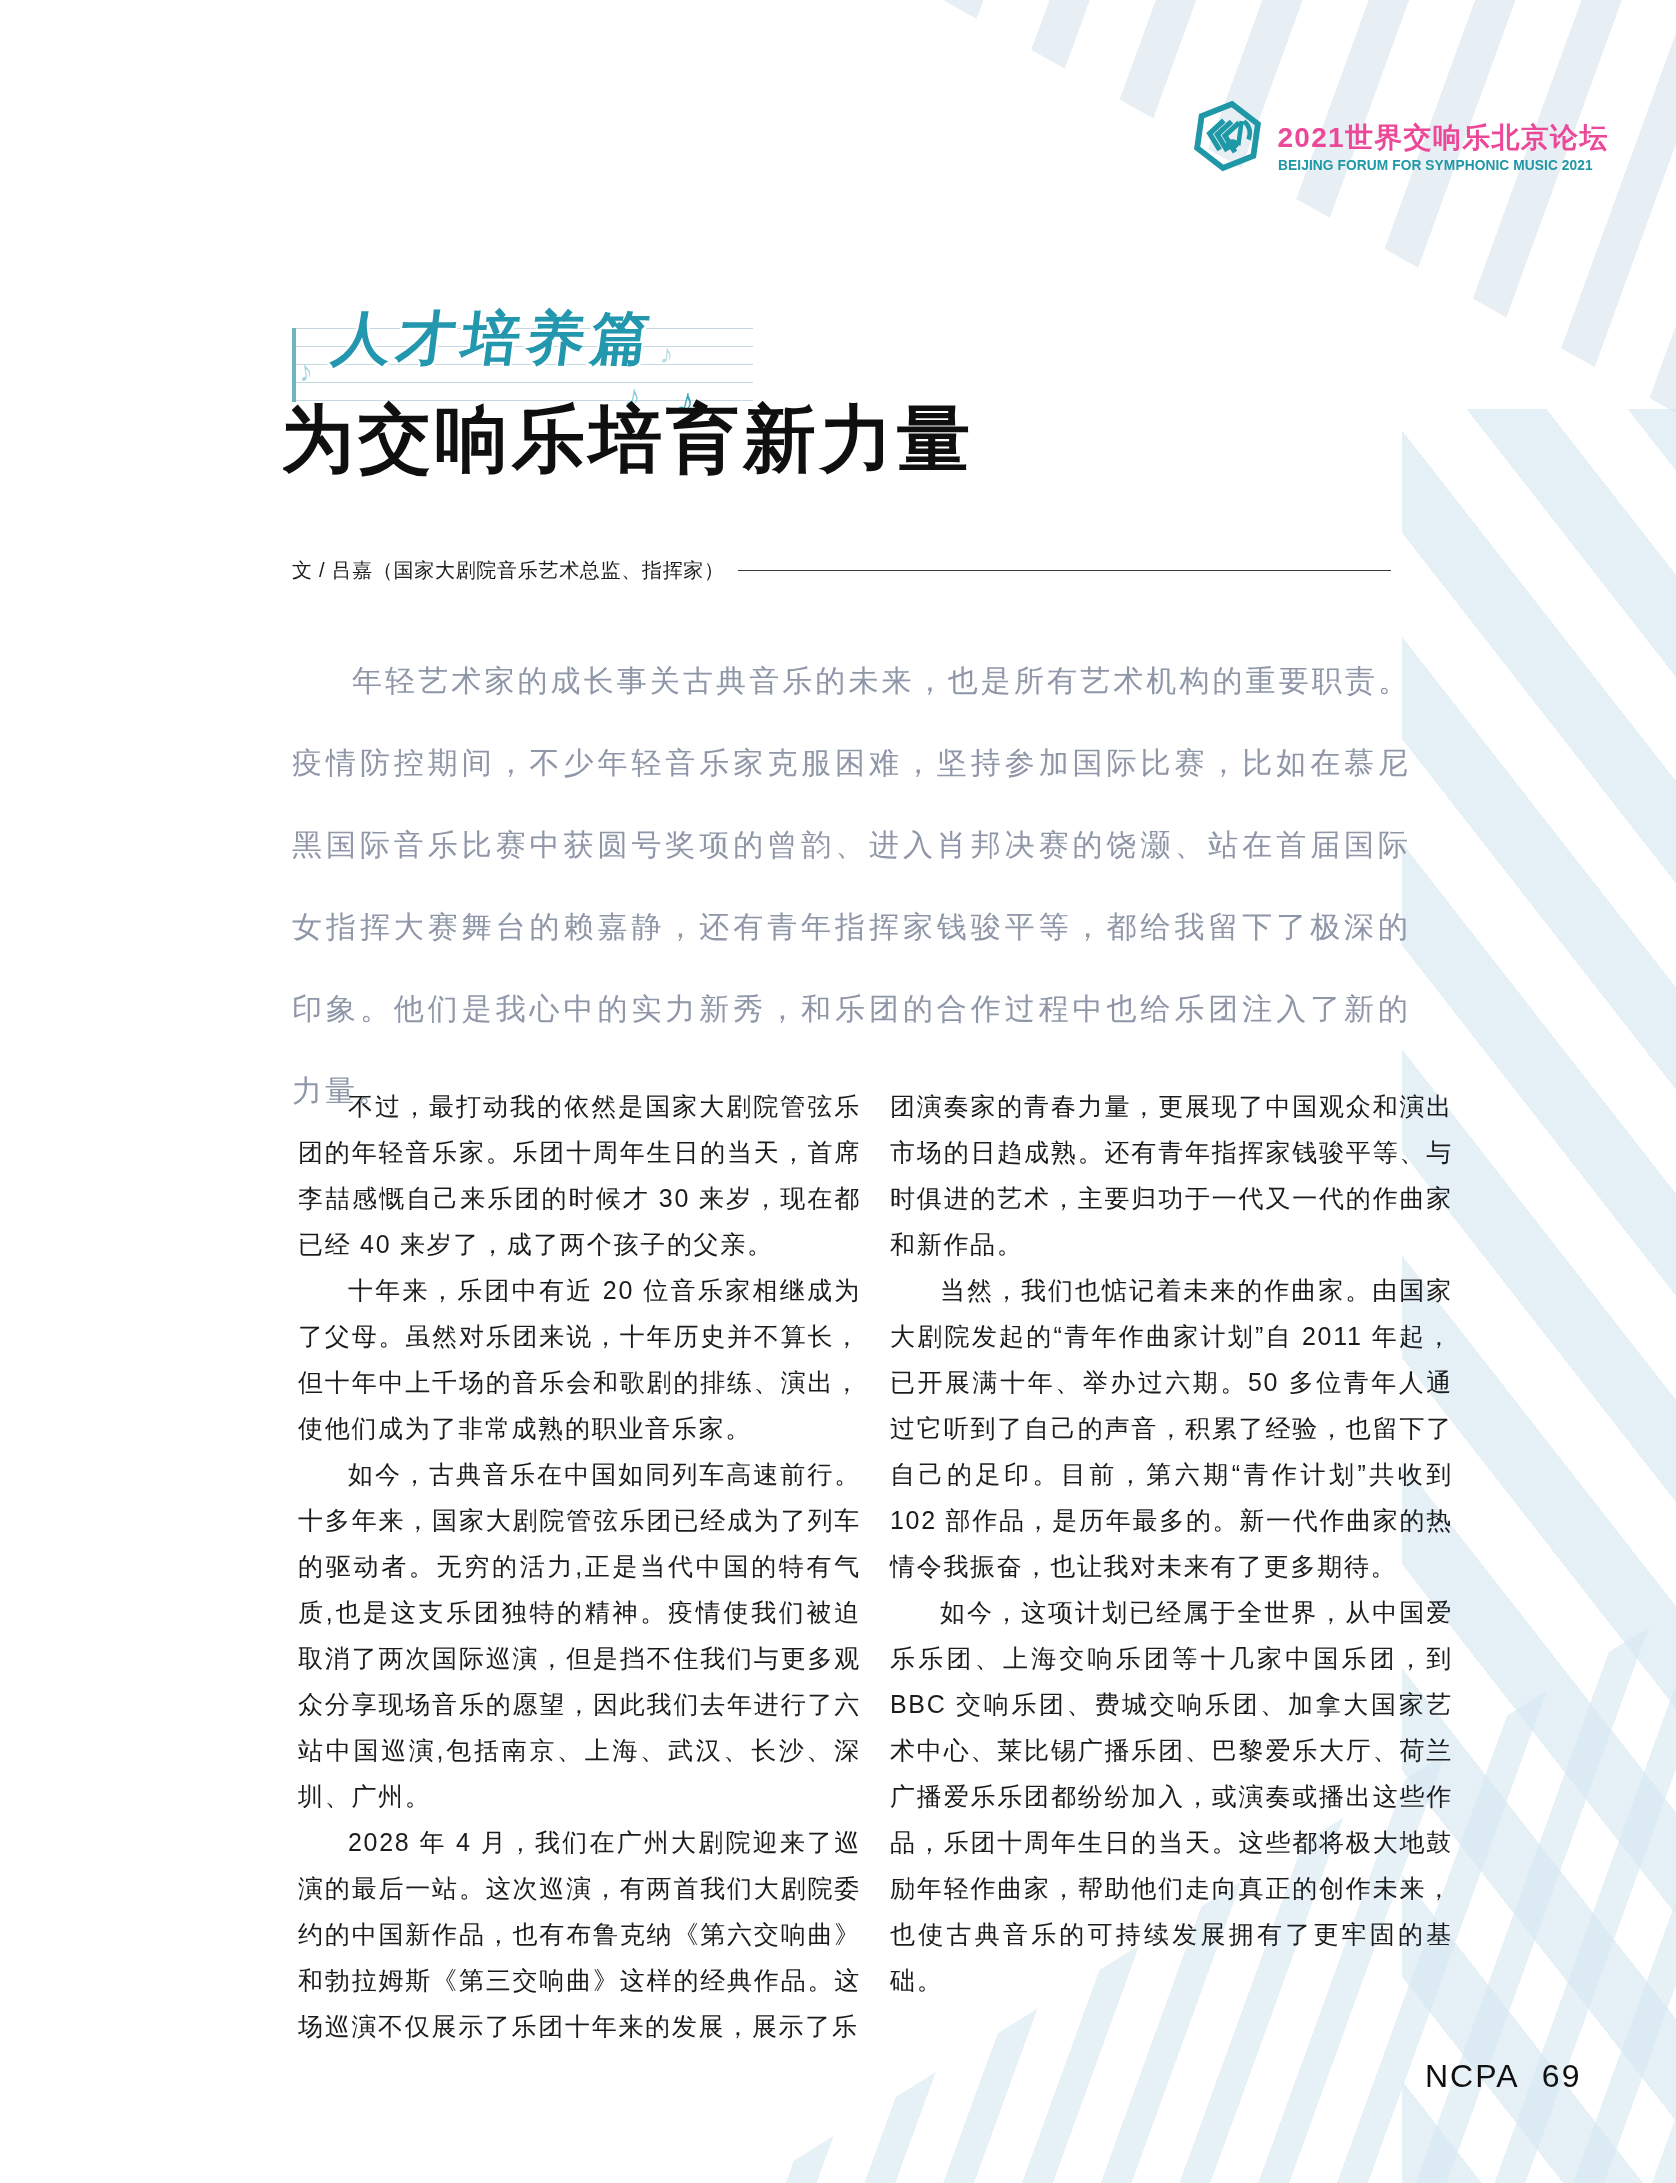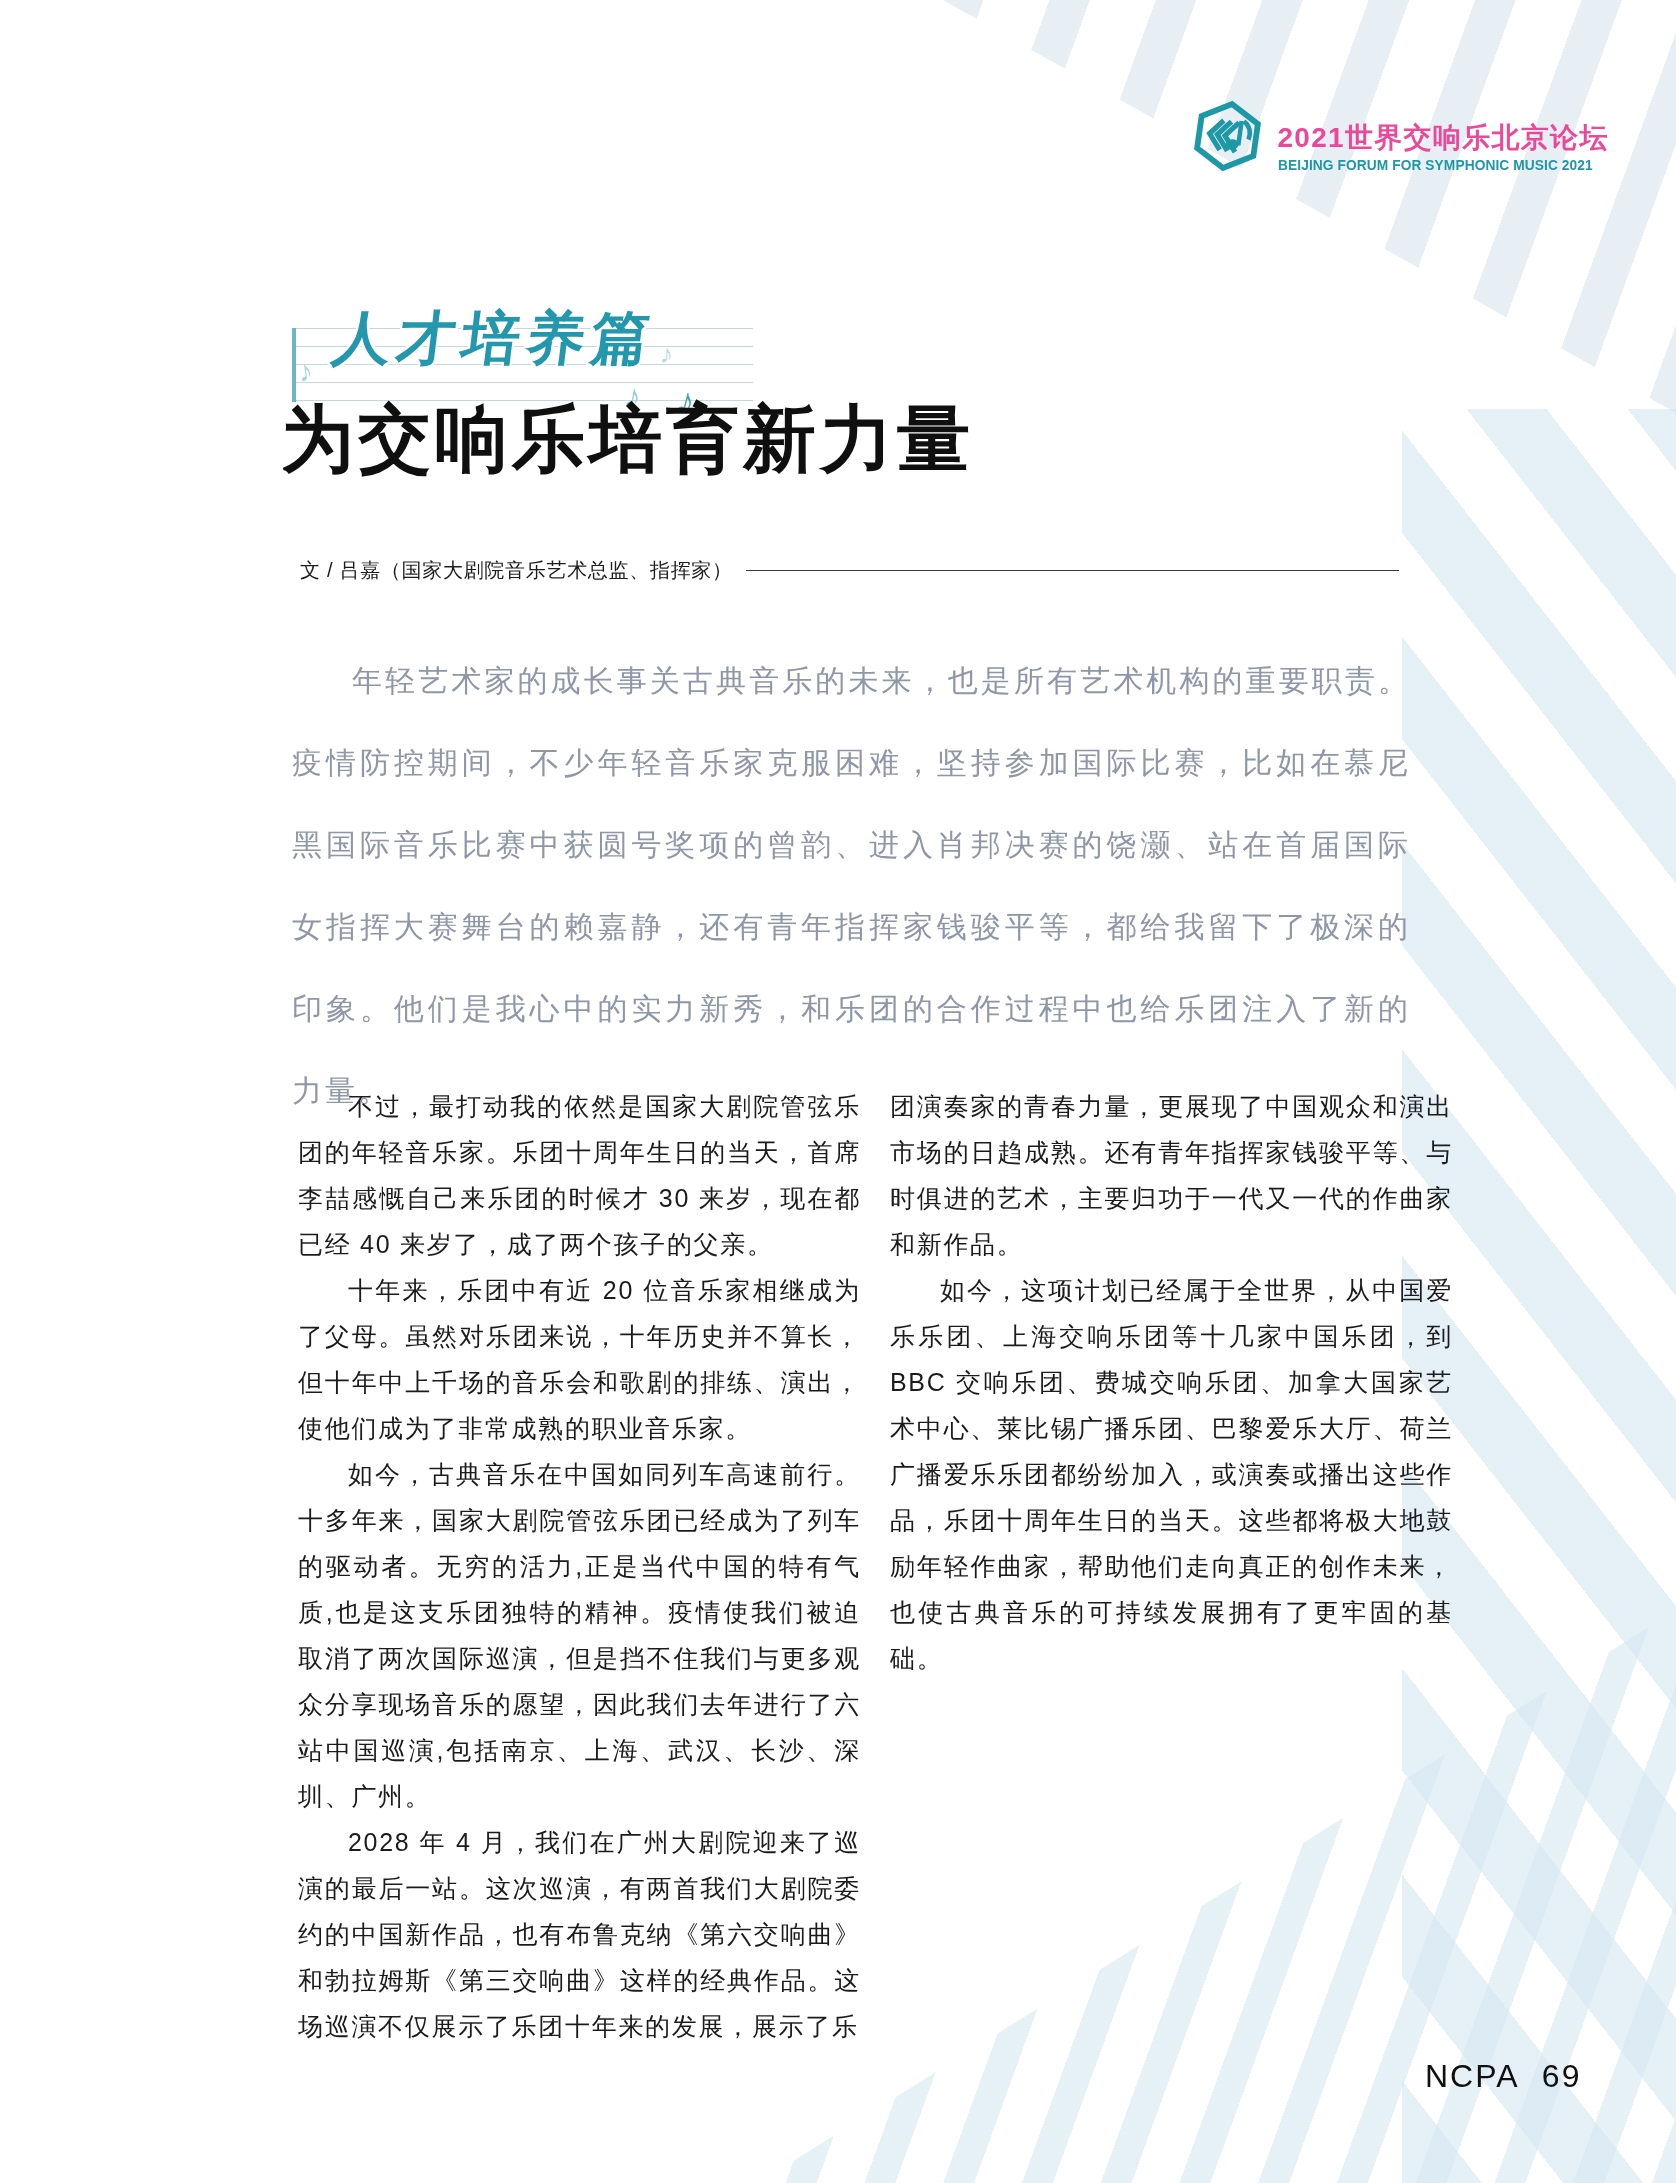--- a/index.html
+++ b/index.html
@@ -49,21 +49,21 @@
   .note-l {left:298px;top:357px;font-size:29px;color:#a8d6df;transform:rotate(-8deg);}
   .note-r1{left:625px;top:380px;font-size:32px;color:#8ccedb;transform:rotate(10deg);}
   .note-r2{left:660px;top:341px;font-size:26.4px;color:#b3dce4;transform:rotate(4deg);}
   .note-r3{left:677px;top:383px;font-size:36px;color:#3ea6b6;transform:rotate(14deg);}
   
   .title{
     position:absolute;left:281px;top:391px;margin:0;
     font-size:73px;font-weight:900;color:#0f0f0f;letter-spacing:4px;white-space:nowrap;
   }
   .byline-row{
-    position:absolute;left:300px;top:557px;width:1099px;
+    position:absolute;left:292px;top:557px;width:1099px;
     display:flex;align-items:center;gap:13.2px;
   }
   .byline{font-size:20px;color:#1c1c1c;letter-spacing:0.7px;white-space:nowrap;}
   .rule{flex:1;height:1.3px;background:#3a3a3a;}
   
   .intro{
     position:absolute;left:292px;top:640px;width:1119px;margin:0;
     font-size:30px;line-height:82px;letter-spacing:3px;
     color:#8e96a7;text-align:justify;text-indent:2em;
   }
@@ -127,20 +127,21 @@
 
   <div class="columns">
     <div class="col">
       <p>不过，最打动我的依然是国家大剧院管弦乐团的年轻音乐家。乐团十周年生日的当天，首席李喆感慨自己来乐团的时候才 30 来岁，现在都已经 40 来岁了，成了两个孩子的父亲。</p>
       <p>十年来，乐团中有近 20 位音乐家相继成为了父母。虽然对乐团来说，十年历史并不算长，但十年中上千场的音乐会和歌剧的排练、演出，使他们成为了非常成熟的职业音乐家。</p>
       <p>如今，古典音乐在中国如同列车高速前行。十多年来，国家大剧院管弦乐团已经成为了列车的驱动者。无穷的活力,正是当代中国的特有气质,也是这支乐团独特的精神。疫情使我们被迫取消了两次国际巡演，但是挡不住我们与更多观众分享现场音乐的愿望，因此我们去年进行了六站中国巡演,包括南京、上海、武汉、长沙、深圳、广州。</p>
       <p>2028 年 4 月，我们在广州大剧院迎来了巡演的最后一站。这次巡演，有两首我们大剧院委约的中国新作品，也有布鲁克纳《第六交响曲》和勃拉姆斯《第三交响曲》这样的经典作品。这场巡演不仅展示了乐团十年来的发展，展示了乐</p>
     </div>
     <div class="col">
       <p class="noindent">团演奏家的青春力量，更展现了中国观众和演出市场的日趋成熟。还有青年指挥家钱骏平等、与时俱进的艺术，主要归功于一代又一代的作曲家和新作品。</p>
+      <p>当然，我们也惦记着未来的作曲家。由国家大剧院发起的“青年作曲家计划”自 2011 年起，已开展满十年、举办过六期。50 多位青年人通过它听到了自己的声音，积累了经验，也留下了自己的足印。目前，第六期“青作计划”共收到 102 部作品，是历年最多的。新一代作曲家的热情令我振奋，也让我对未来有了更多期待。</p>
       <p>如今，这项计划已经属于全世界，从中国爱乐乐团、上海交响乐团等十几家中国乐团，到 BBC 交响乐团、费城交响乐团、加拿大国家艺术中心、莱比锡广播乐团、巴黎爱乐大厅、荷兰广播爱乐乐团都纷纷加入，或演奏或播出这些作品，乐团十周年生日的当天。这些都将极大地鼓励年轻作曲家，帮助他们走向真正的创作未来，也使古典音乐的可持续发展拥有了更牢固的基础。</p>
     </div>
   </div>
 
   <div class="pageno">NCPA 69</div>
 
 </div>
 
 
 </body></html>

